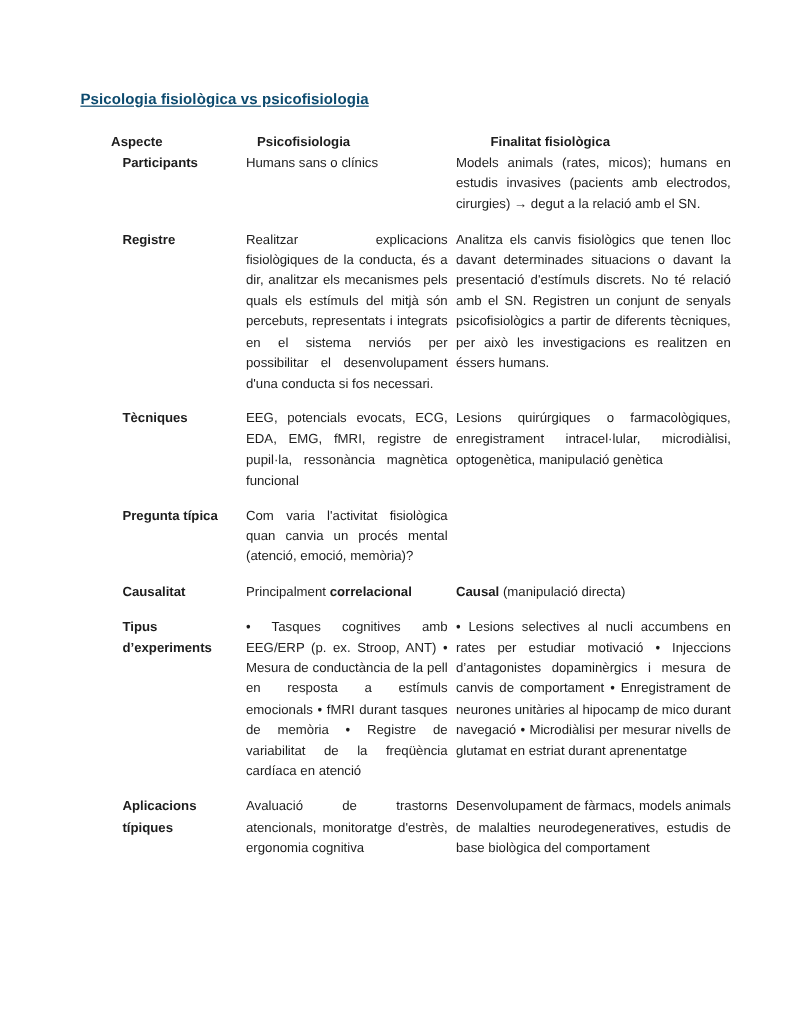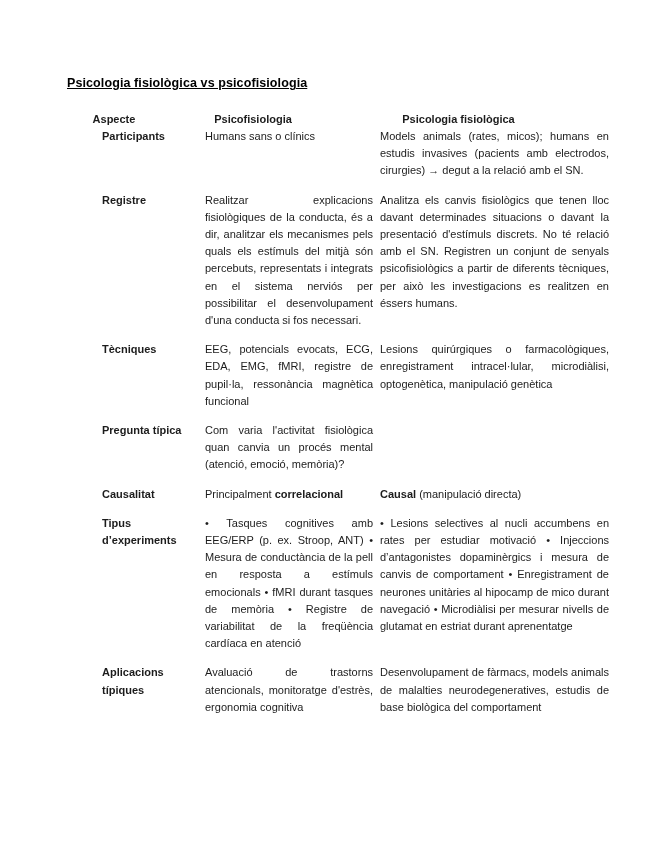--- a/index.html
+++ b/index.html
@@ -15,21 +15,21 @@
     font-family: "Liberation Sans", sans-serif;
     color: #1c1c1c;
     overflow: hidden;
   }
   .doc-title {
     position: absolute;
     left: 67px;
     top: 76px;
     font-size: 12.5px;
     font-weight: bold;
-    color: #000000; 
+    color: #0c4a6e; 
     text-decoration: underline;
     letter-spacing: 0.1px;
     white-space: nowrap;
   }
   .tbl {
     position: absolute;
     left: 66px;
     top: 111px;
     width: 509px;
   }
@@ -73,21 +73,21 @@
 
 <div class="page">
 
   <div class="doc-title">Psicologia fisiològica vs psicofisiologia</div>
 
   <div class="tbl">
 
     <div class="grid-row thead">
       <div class="th">Aspecte</div>
       <div class="th">Psicofisiologia</div>
-      <div class="th">Psicologia fisiològica</div>
+      <div class="th">Finalitat fisiològica</div>
     </div>
 
     <div class="grid-row tr">
       <div class="td label">Participants</div>
       <div class="td just">Humans sans o clínics</div>
       <div class="td just">Models animals (rates, micos); humans en estudis invasives (pacients amb electrodos, cirurgies) → degut a la relació amb el SN.</div>
     </div>
 
     <div class="grid-row tr">
       <div class="td label">Registre</div>

